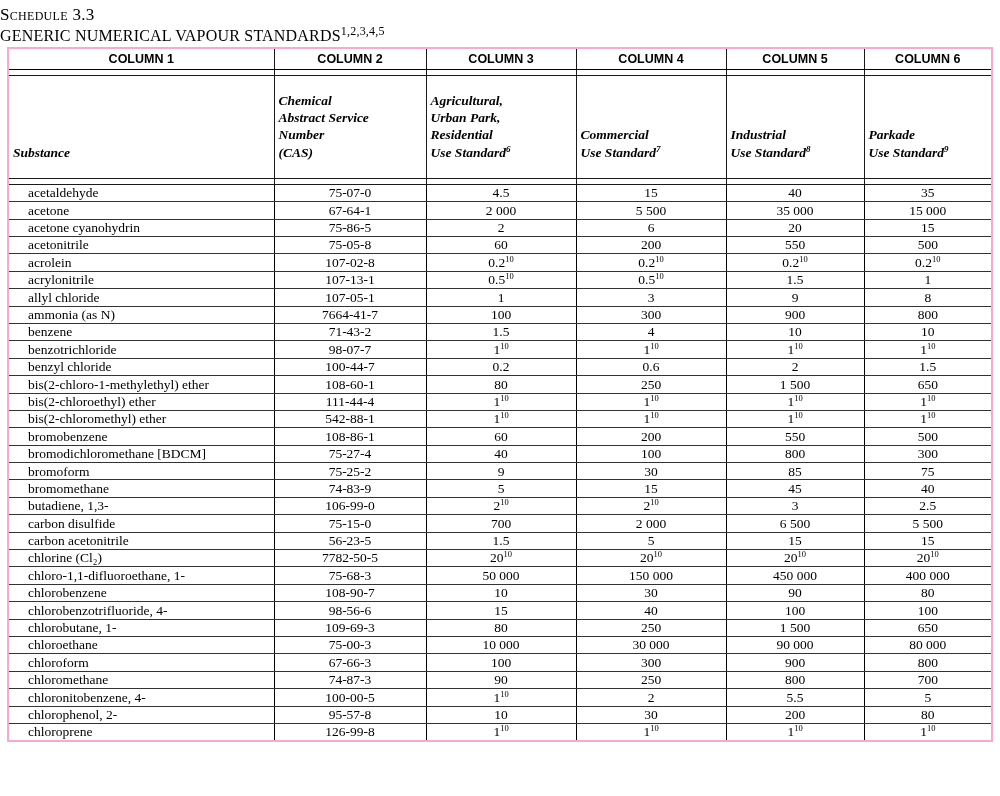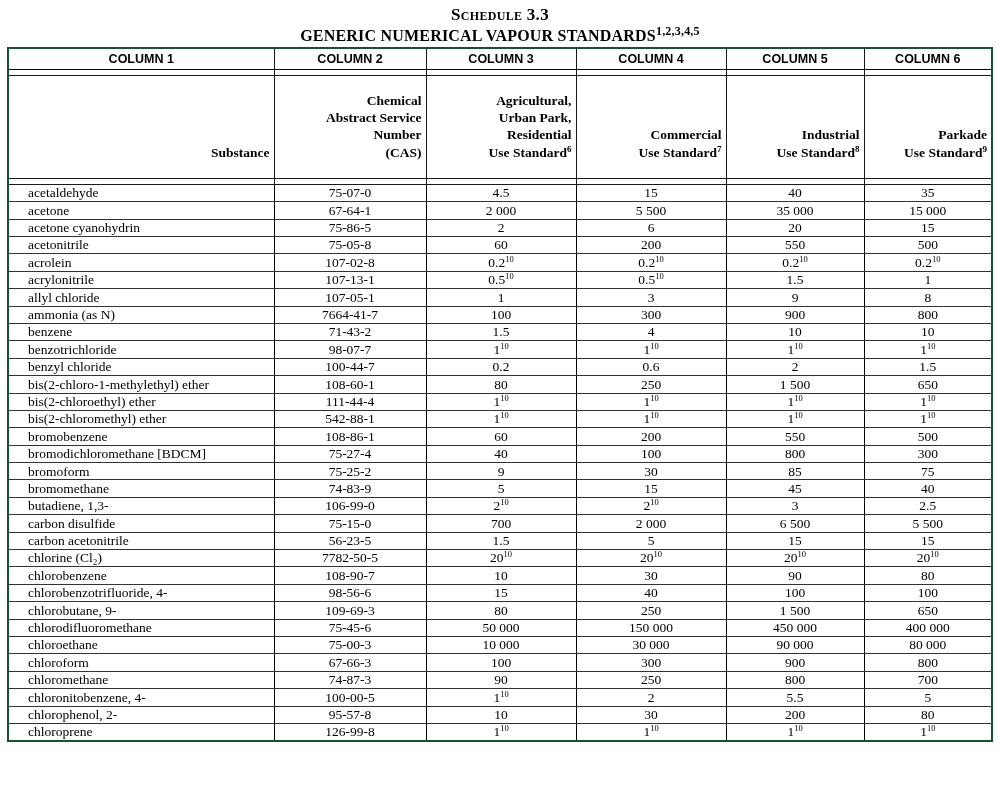--- a/index.html
+++ b/index.html
@@ -10,44 +10,44 @@
     height: 796px;
     overflow: hidden;
     color: #000;
   }
   .page {
     width: 1000px;
     box-sizing: border-box;
     padding-top: 5px;
   }
   .title-block {
-    text-align: center;
+    text-align: left;
     font-family: "Liberation Serif", serif;
-    font-weight: bold;
+    font-weight: normal;
     line-height: 1.22;
   }
   .title-line1 {
     font-size: 17px;
     font-variant: small-caps;
     letter-spacing: 0.3px;
   }
   .title-line2 {
     font-size: 16px;
     letter-spacing: 0.2px;
   }
   .title-line2 sup {
     font-size: 12px;
     line-height: 0;
   }
   table.std {
     border-collapse: collapse;
     table-layout: fixed;
     width: 984px;
     margin: 2px auto 8px auto;
-    border: 2px solid #14532d;
+    border: 2px solid #f9a8d4;
   }
   table.std th, table.std td {
     border: 1px solid #1a1a1a;
     box-sizing: border-box;
     overflow: hidden;
     white-space: nowrap;
   }
   tr.col-header-row th {
     font-family: "Liberation Sans", sans-serif;
     font-weight: bold;
@@ -59,25 +59,26 @@
   }
   tr.spacer-row td {
     height: 6px;
     padding: 0;
   }
   tr.sub-header-row th {
     font-family: "Liberation Serif", serif;
     font-weight: bold;
     font-size: 13.5px;
     line-height: 1.28;
-    text-align: right;
+    text-align: left;
     vertical-align: bottom;
     height: 100px;
     padding: 16px 4px 17px 4px;
     white-space: normal;
+    font-style: italic;
   }
   tr.sub-header-row th sup {
     font-size: 9px;
     line-height: 0;
   }
   tbody.data td {
     font-family: "Liberation Serif", serif;
     font-size: 13.5px;
     height: 17.4px;
     line-height: 1;
@@ -322,50 +323,50 @@
         </tr>
         <tr>
           <td class="substance">chlorine (Cl₂)</td>
           <td>7782-50-5</td>
           <td>20<sup>10</sup></td>
           <td>20<sup>10</sup></td>
           <td>20<sup>10</sup></td>
           <td>20<sup>10</sup></td>
         </tr>
         <tr>
+          <td class="substance">chloro-1,1-difluoroethane, 1-</td>
+          <td>75-68-3</td>
+          <td>50 000</td>
+          <td>150 000</td>
+          <td>450 000</td>
+          <td>400 000</td>
+        </tr>
+        <tr>
           <td class="substance">chlorobenzene</td>
           <td>108-90-7</td>
           <td>10</td>
           <td>30</td>
           <td>90</td>
           <td>80</td>
         </tr>
         <tr>
           <td class="substance">chlorobenzotrifluoride, 4-</td>
           <td>98-56-6</td>
           <td>15</td>
           <td>40</td>
           <td>100</td>
           <td>100</td>
         </tr>
         <tr>
-          <td class="substance">chlorobutane, 9-</td>
+          <td class="substance">chlorobutane, 1-</td>
           <td>109-69-3</td>
           <td>80</td>
           <td>250</td>
           <td>1 500</td>
           <td>650</td>
-        </tr>
-        <tr>
-          <td class="substance">chlorodifluoromethane</td>
-          <td>75-45-6</td>
-          <td>50 000</td>
-          <td>150 000</td>
-          <td>450 000</td>
-          <td>400 000</td>
         </tr>
         <tr>
           <td class="substance">chloroethane</td>
           <td>75-00-3</td>
           <td>10 000</td>
           <td>30 000</td>
           <td>90 000</td>
           <td>80 000</td>
         </tr>
         <tr>

